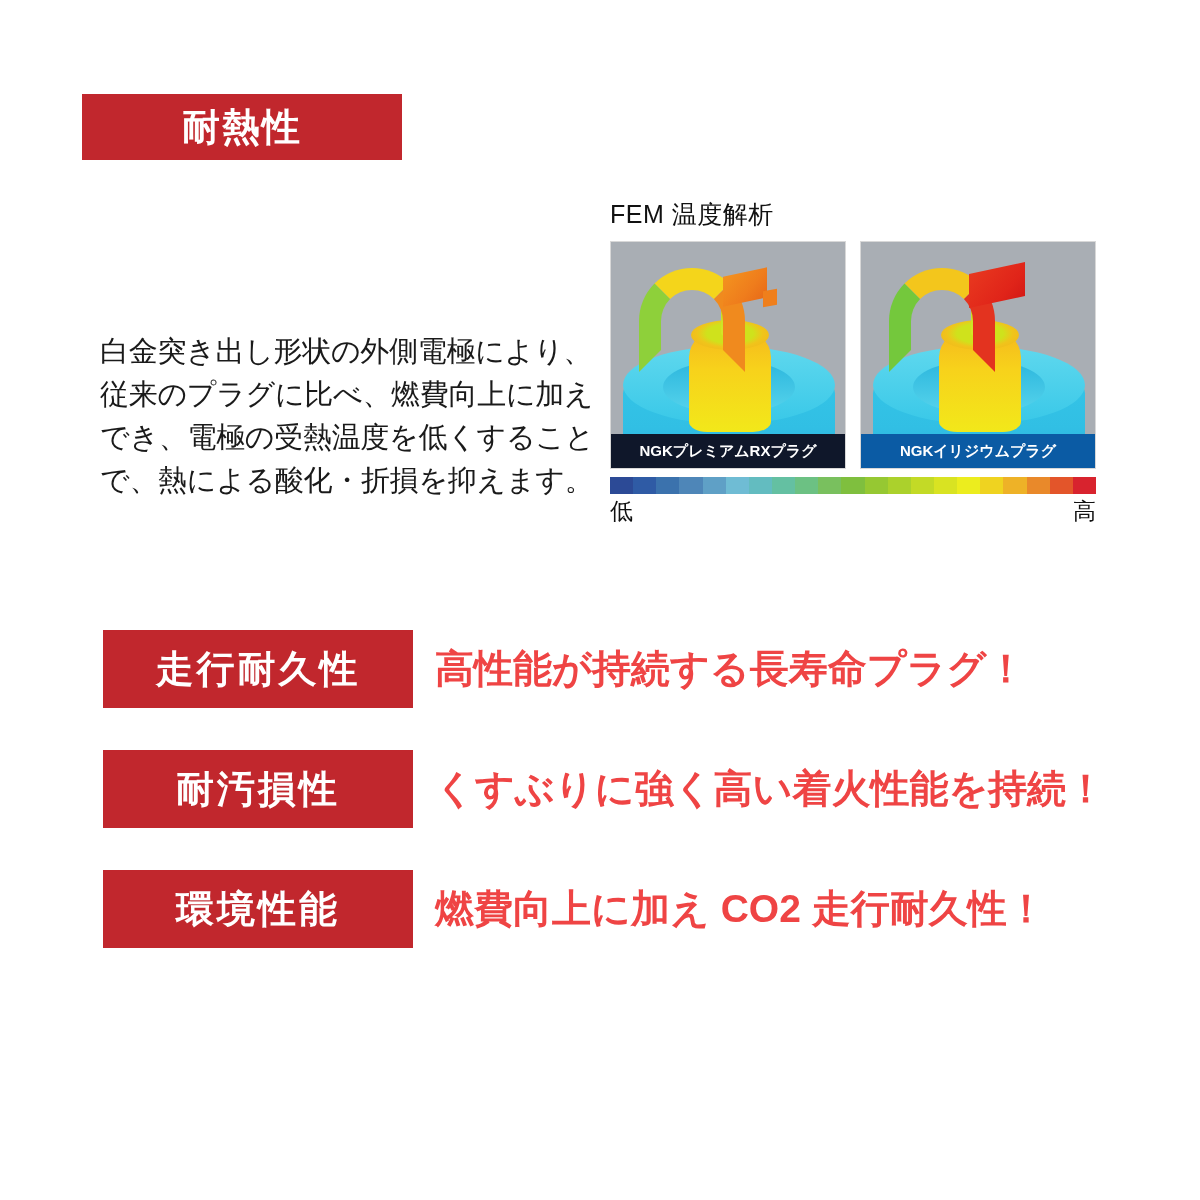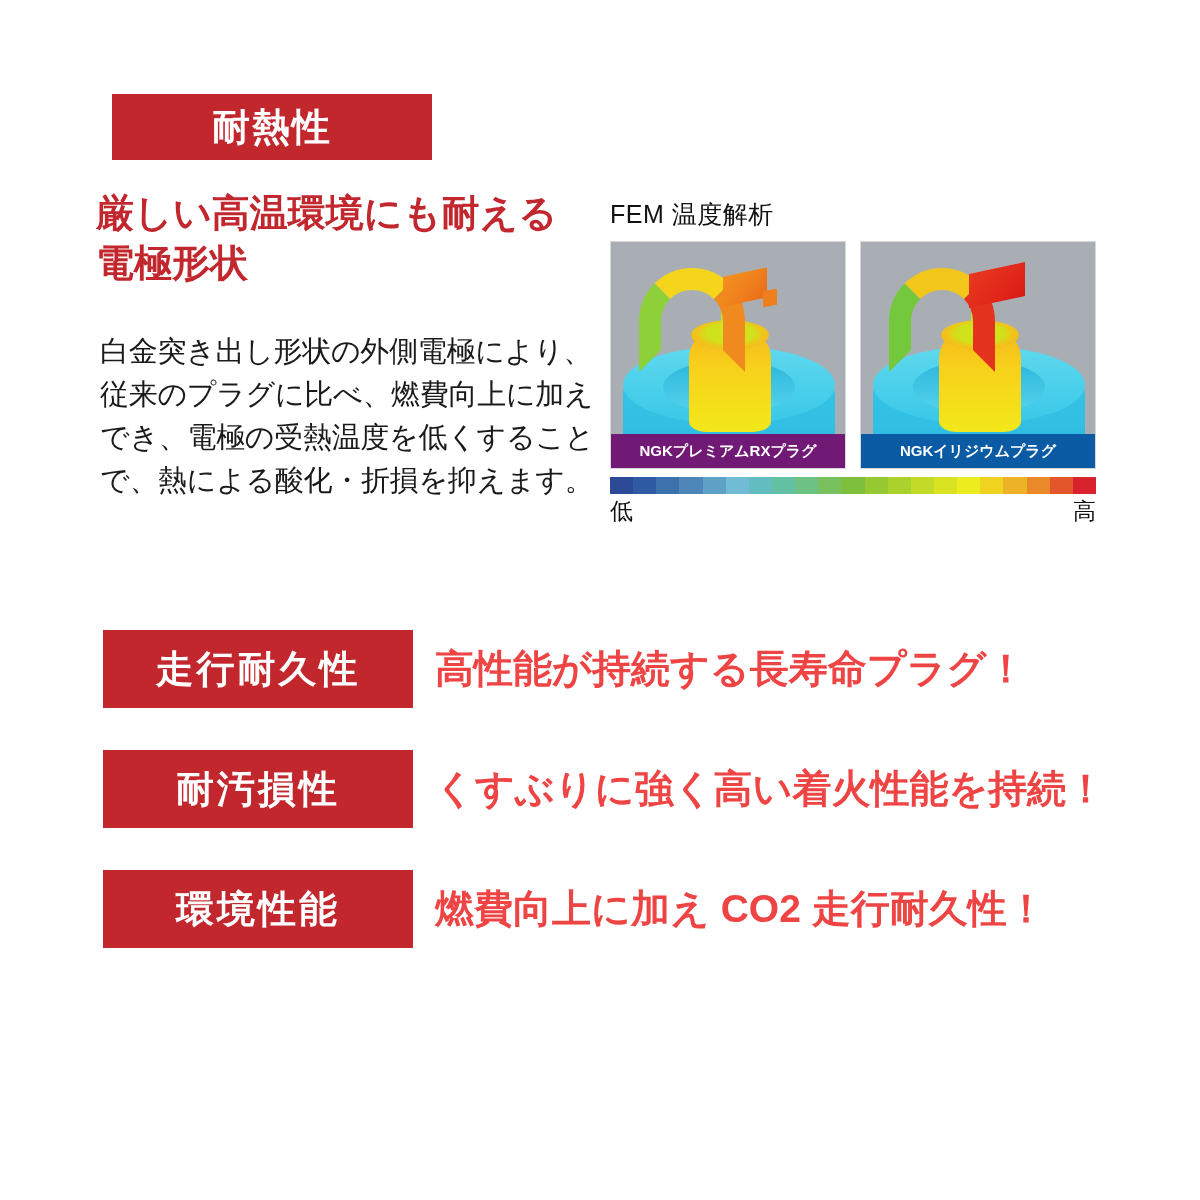--- a/index.html
+++ b/index.html
@@ -27,21 +27,21 @@
     color: #ffffff;
     display: flex;
     align-items: center;
     justify-content: center;
     font-weight: bold;
     letter-spacing: 2px;
   }
 
   #heat-badge {
     position: absolute;
-    left: 112px; top: 94px;
+    left: 82px; top: 94px;
     width: 320px; height: 66px;
     font-size: 38px;
   }
 
   #heat-headline {
     position: absolute;
     left: 96px; top: 188px;
     width: 520px;
     color: #c1272d;
     font-size: 38px;
@@ -193,21 +193,21 @@
     left: 0; right: 0; bottom: 0;
     height: 34px;
     display: flex;
     align-items: center;
     justify-content: center;
     color: #ffffff;
     font-size: 15px;
     font-weight: bold;
     letter-spacing: 0px;
   }
-  #caption-a { background: #701a75; }
+  #caption-a { background: #0f172a; }
   #caption-b { background: #0b5ba4; }
 
   #colorbar {
     display: flex;
     width: 486px;
     height: 17px;
     margin-top: 8px;
   }
   #colorbar span { flex: 1 1 auto; height: 100%; }
 
@@ -244,24 +244,20 @@
     white-space: nowrap;
   }
 </style>
 </head>
 <body>
 
 <div id="heat-section">
 
   <div id="heat-badge" class="badge">耐熱性</div>
 
-  <div id="heat-headline">
-    <span class="l1">厳しい高温環境にも耐える</span>
-    <span class="l2">電極形状</span>
-  </div>
 
   <div id="heat-body">
     <span>白金突き出し形状の外側電極により、</span>
     <span>従来のプラグに比べ、燃費向上に加え</span>
     <span>でき、電極の受熱温度を低くすること</span>
     <span>で、熱による酸化・折損を抑えます。</span>
   </div>
 
   <div id="fem-block">
 

